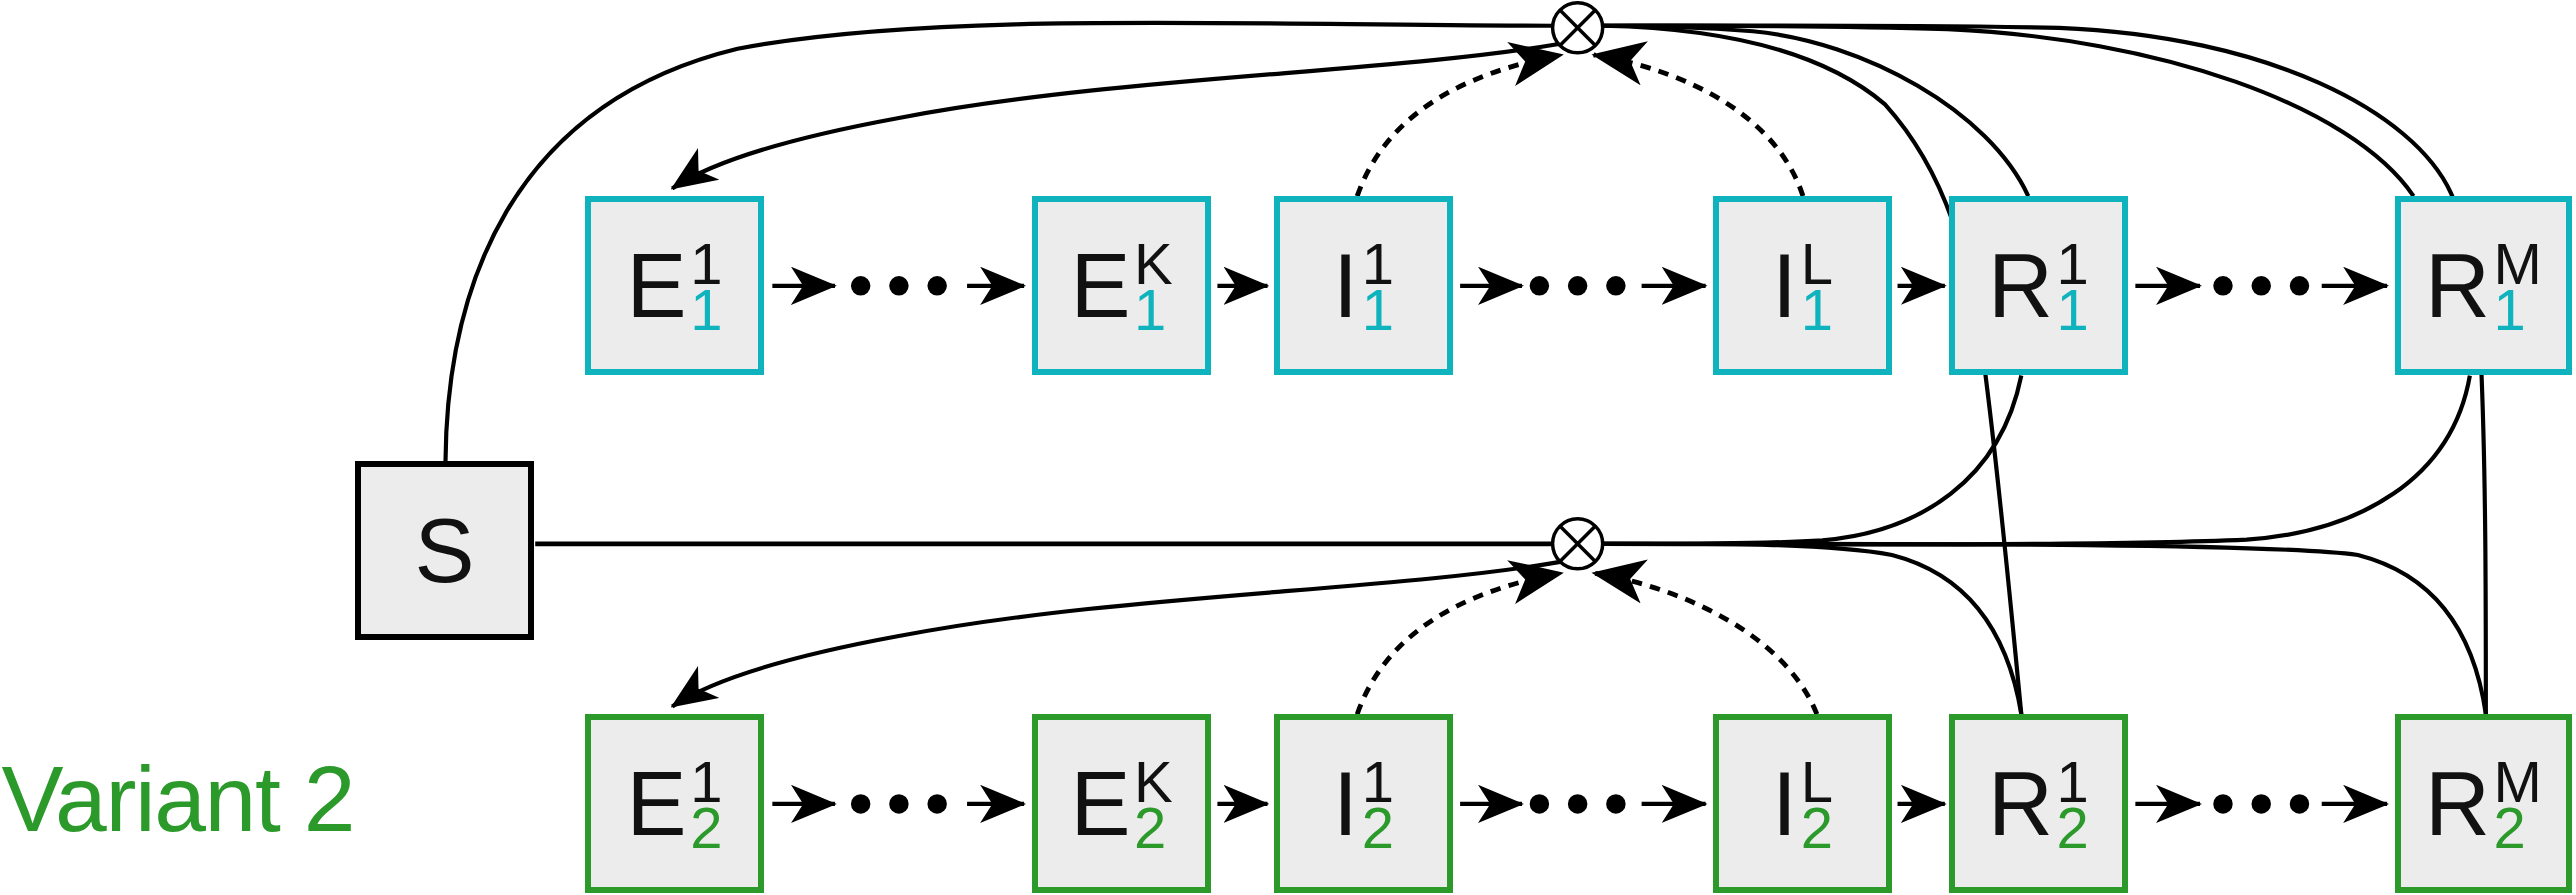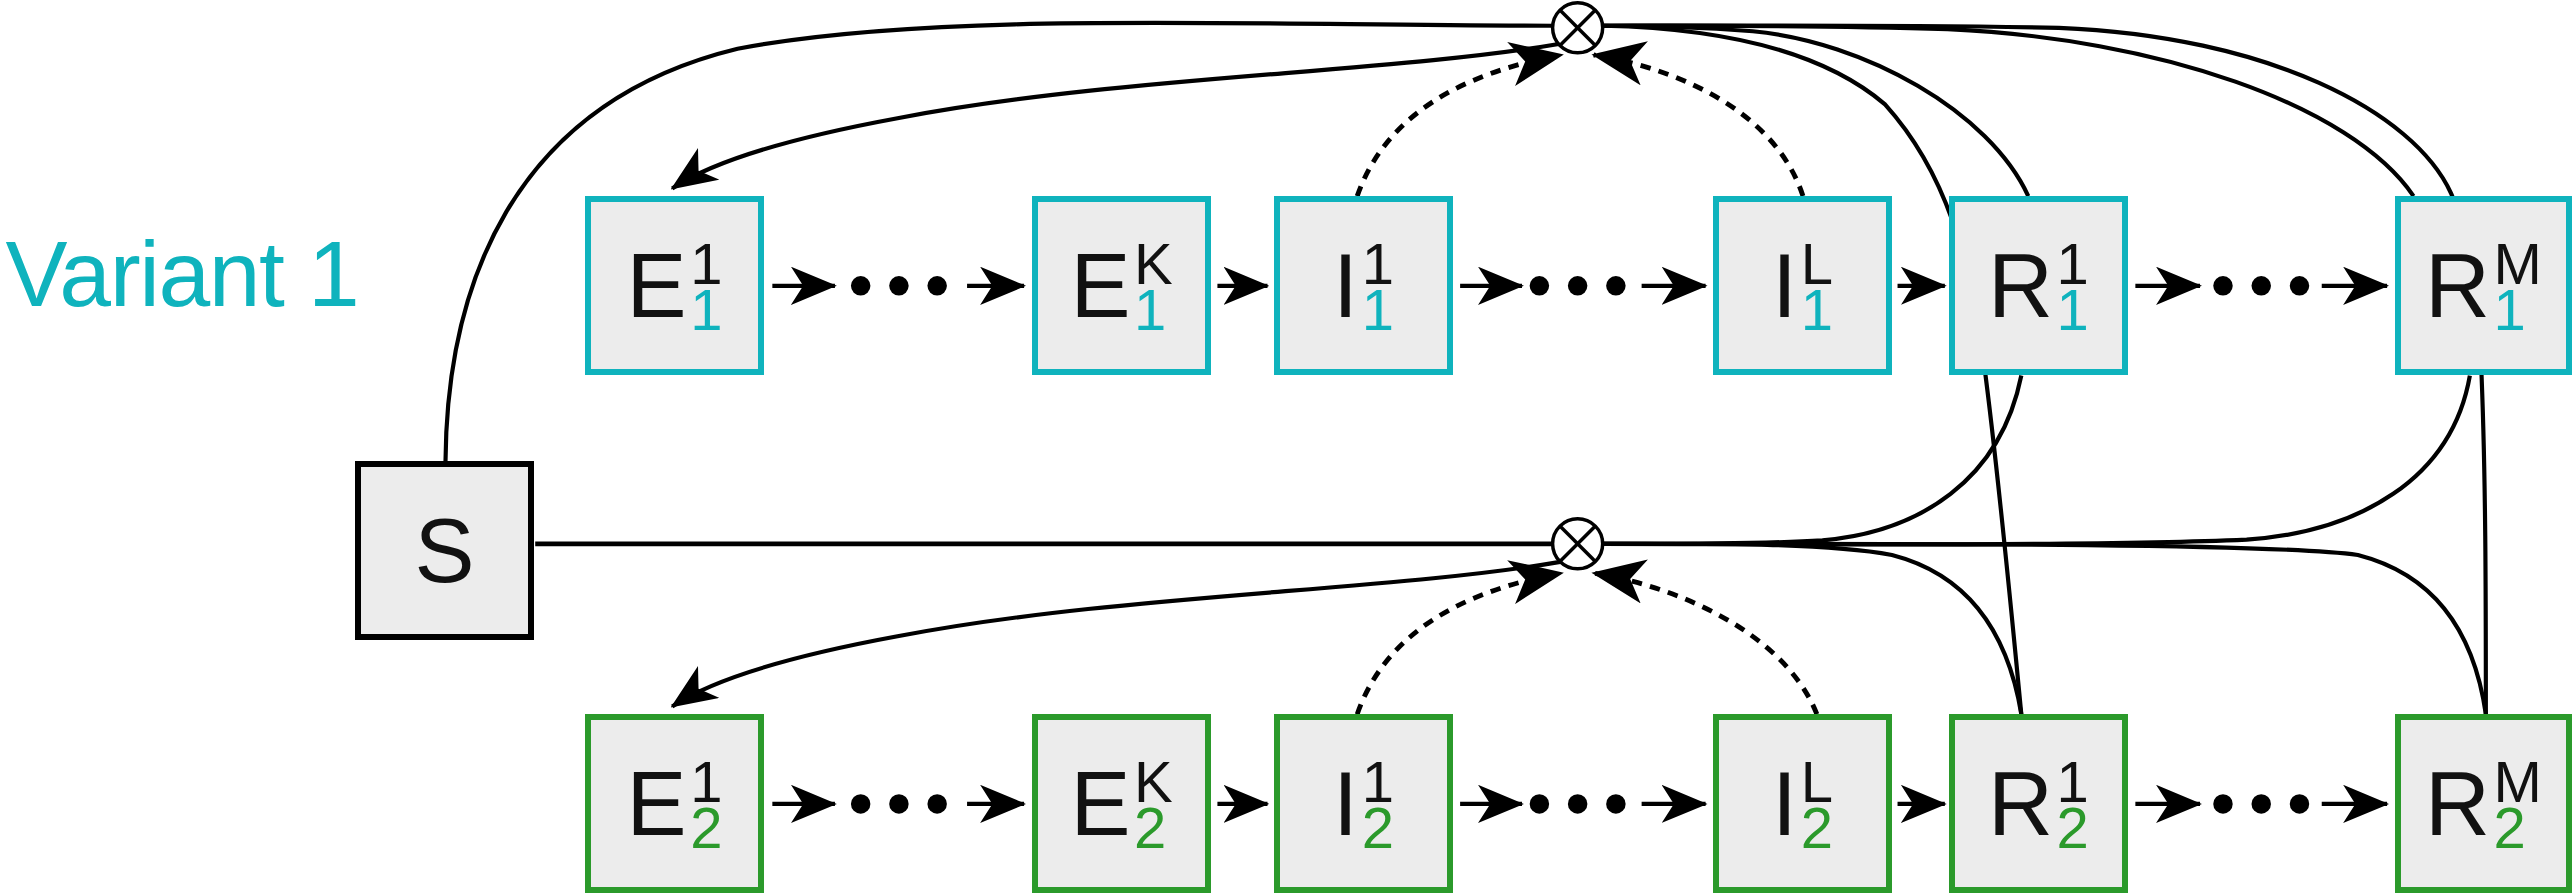--- a/index.html
+++ b/index.html
@@ -126,21 +126,21 @@
       <line class="xstroke" x1="2242.5" y1="14.5" x2="2293.5" y2="65.5"></line>
       <line class="xstroke" x1="2242.5" y1="65.5" x2="2293.5" y2="14.5"></line>
     </g>
     <g>
       <circle class="node" cx="2268" cy="782" r="36"></circle>
       <line class="xstroke" x1="2242.5" y1="756.5" x2="2293.5" y2="807.5"></line>
       <line class="xstroke" x1="2242.5" y1="807.5" x2="2293.5" y2="756.5"></line>
     </g>
   </svg>
 
-  <div class="variant-label v1" style="left:5.6px;top:228px">Variant 1</div>
+  <div class="variant-label v2" style="left:1.4px;top:753px">Variant 2</div>
 
   <div class="box" style="left:355px;top:461px">
     <span class="letter">S</span>
   </div>
 
   <div class="box v1" style="left:585px;top:196px">
     <span class="letter">E</span>
     <span class="scripts">
         <span class="sup">1</span>
         <span class="sub">1</span>

